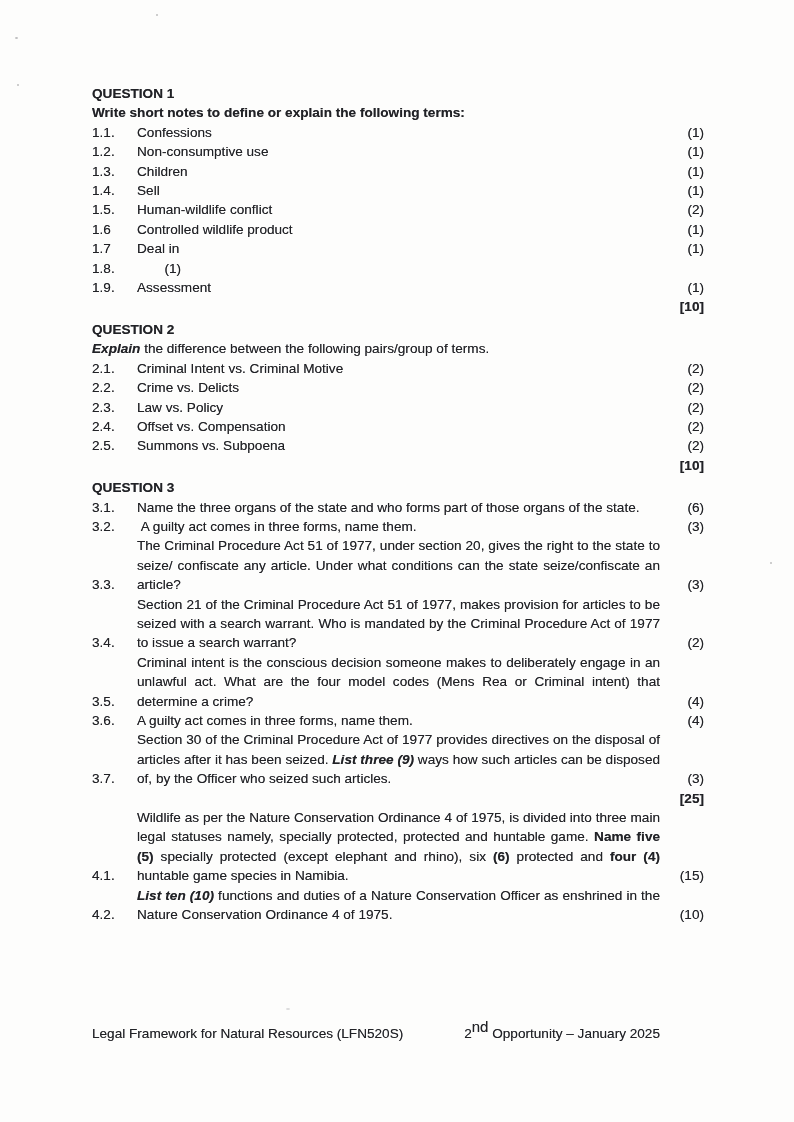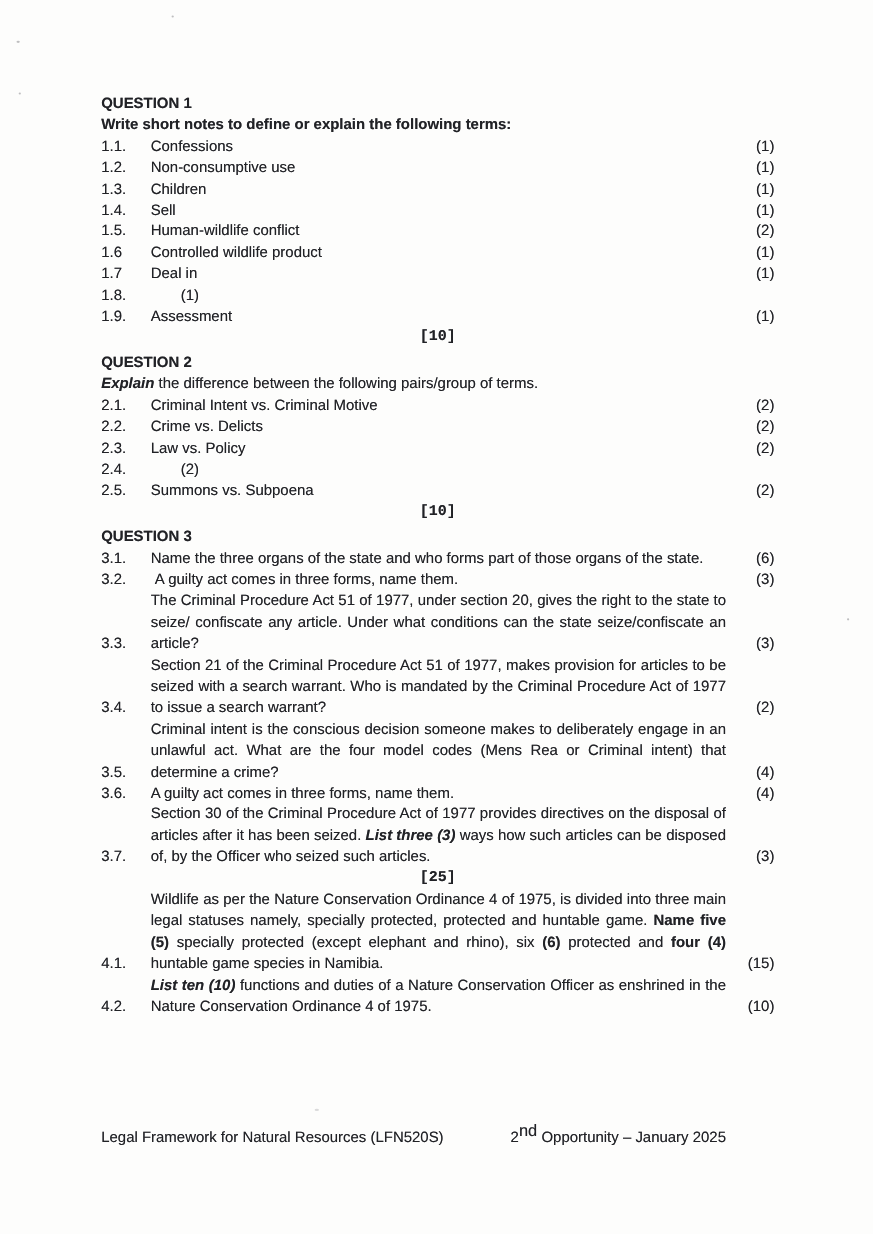--- a/index.html
+++ b/index.html
@@ -22,21 +22,21 @@
   .qhead{
     font-weight:700;
     text-underline-offset:2px;
     text-decoration-thickness:1.4px;
   }
   .qintro{}
   .qitem{display:flex;align-items:flex-end;}
   .qnum{width:45px;flex:0 0 45px;}
   .qtext{flex:1 1 auto;width:523px;text-align:justify;}
   .qmarks{width:44px;flex:0 0 44px;text-align:right;}
-  .qtotal{font-weight:700;text-align:center;width:612px;font-family:Liberation Mono, monospace;}
+  .qtotal{font-weight:700;text-align:right;width:612px;}
   .b{font-weight:700;}
   .i{font-style:italic;}
   .footer{
     position:absolute;left:92px;top:1024px;width:568px;
     display:flex;justify-content:space-between;
     font-size:13.6px;line-height:19.4px;
     text-shadow:0 0 .4px rgba(25,25,35,.5);
   }
   .footer sup{font-size:15px;line-height:0;}
   .speck{position:absolute;background:#8a8a8e;border-radius:50%;opacity:.55;}
@@ -113,20 +113,21 @@
         <div class="qtext"><span>Crime vs. Delicts</span></div>
         <div class="qmarks">(2)</div>
       </div>
       <div class="qitem">
         <div class="qnum">2.3.</div>
         <div class="qtext"><span>Law vs. Policy</span></div>
         <div class="qmarks">(2)</div>
       </div>
       <div class="qitem">
         <div class="qnum">2.4.</div>
+        <div class="qtext"><span>Offset vs. Compensation</span></div>
         <div class="qmarks">(2)</div>
       </div>
       <div class="qitem">
         <div class="qnum">2.5.</div>
         <div class="qtext"><span>Summons vs. Subpoena</span></div>
         <div class="qmarks">(2)</div>
       </div>
       <div class="qtotal">[10]</div>
     </section>
     <section class="qsec">
@@ -156,21 +157,21 @@
         <div class="qtext"><span>Criminal intent is the conscious decision someone makes to deliberately engage in an unlawful act. What are the four model codes (Mens Rea or Criminal intent) that determine a crime?</span></div>
         <div class="qmarks">(4)</div>
       </div>
       <div class="qitem">
         <div class="qnum">3.6.</div>
         <div class="qtext"><span>A guilty act comes in three forms, name them.</span></div>
         <div class="qmarks">(4)</div>
       </div>
       <div class="qitem">
         <div class="qnum">3.7.</div>
-        <div class="qtext"><span>Section 30 of the Criminal Procedure Act of 1977 provides directives on the disposal of articles after it has been seized. </span><span class="b i">List three (3)</span><span> ways how such articles can be disposed of, by the Officer who seized such articles.</span></div>
+        <div class="qtext"><span>Section 30 of the Criminal Procedure Act of 1977 provides directives on the disposal of articles after it has been seized. </span><span class="b i">List three (9)</span><span> ways how such articles can be disposed of, by the Officer who seized such articles.</span></div>
         <div class="qmarks">(3)</div>
       </div>
       <div class="qtotal">[25]</div>
     </section>
     <section class="qsec">
       <div class="qitem">
         <div class="qnum">4.1.</div>
         <div class="qtext"><span>Wildlife as per the Nature Conservation Ordinance 4 of 1975, is divided into three main legal statuses namely, specially protected, protected and huntable game. </span><span class="b">Name five (5)</span><span> specially protected (except elephant and rhino), six </span><span class="b">(6)</span><span> protected and </span><span class="b">four (4)</span><span> huntable game species in Namibia.</span></div>
         <div class="qmarks">(15)</div>
       </div>

